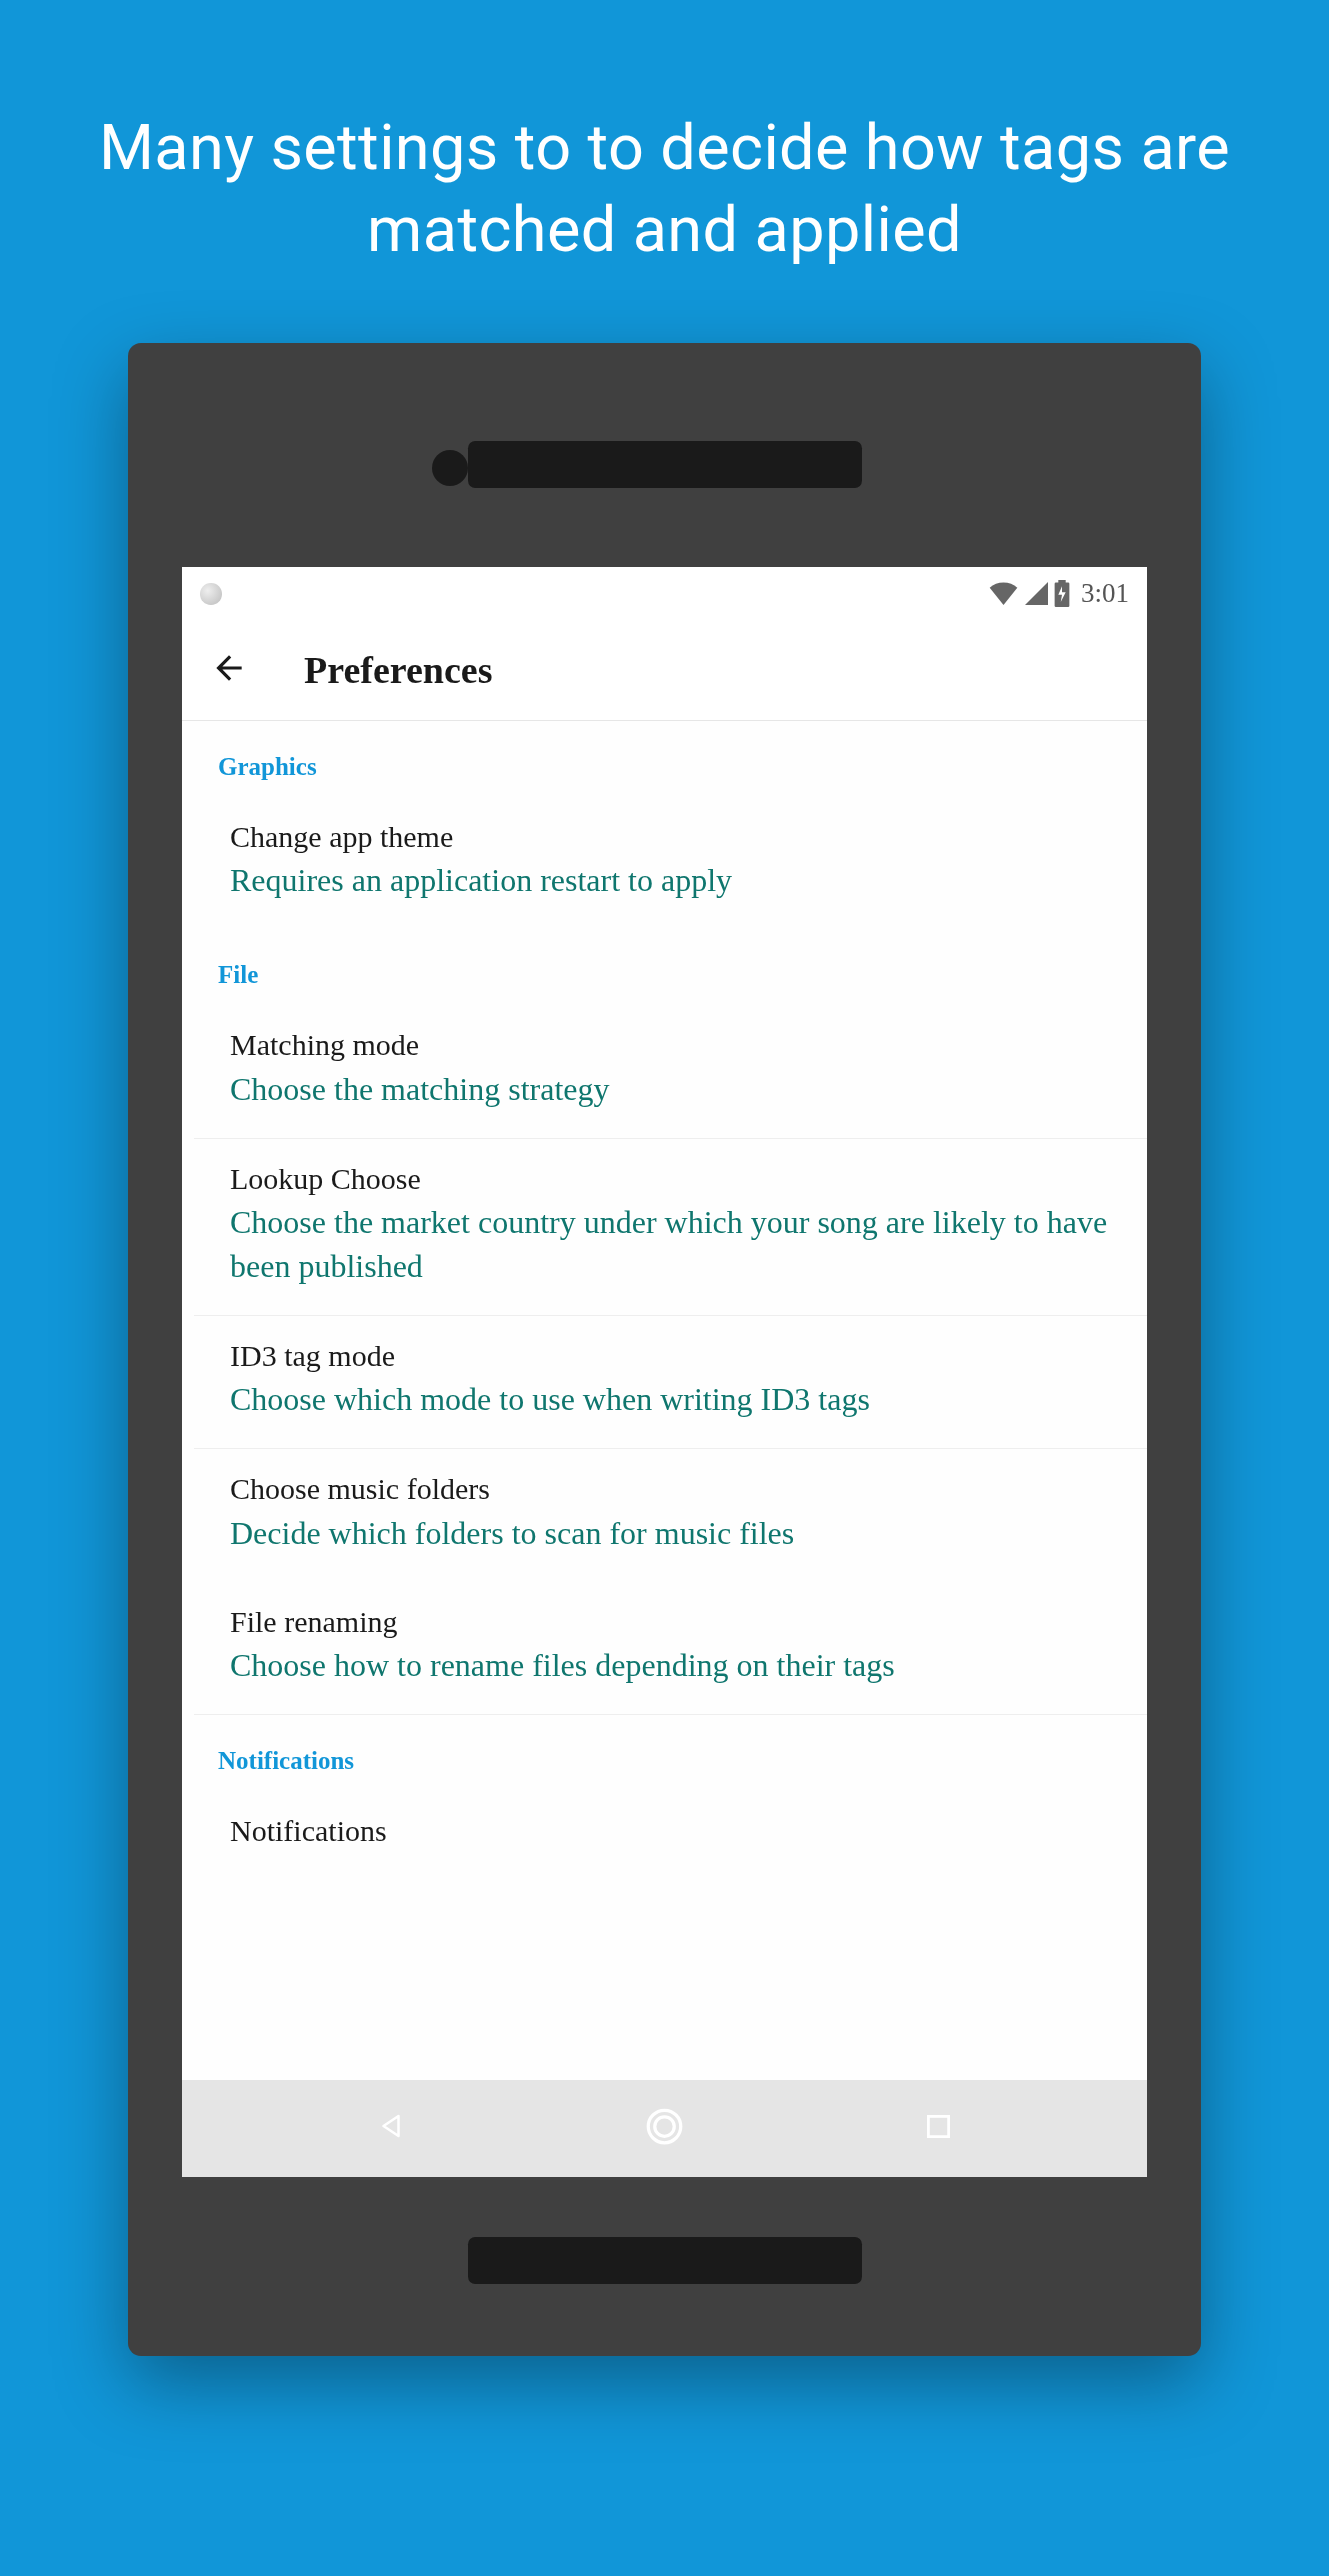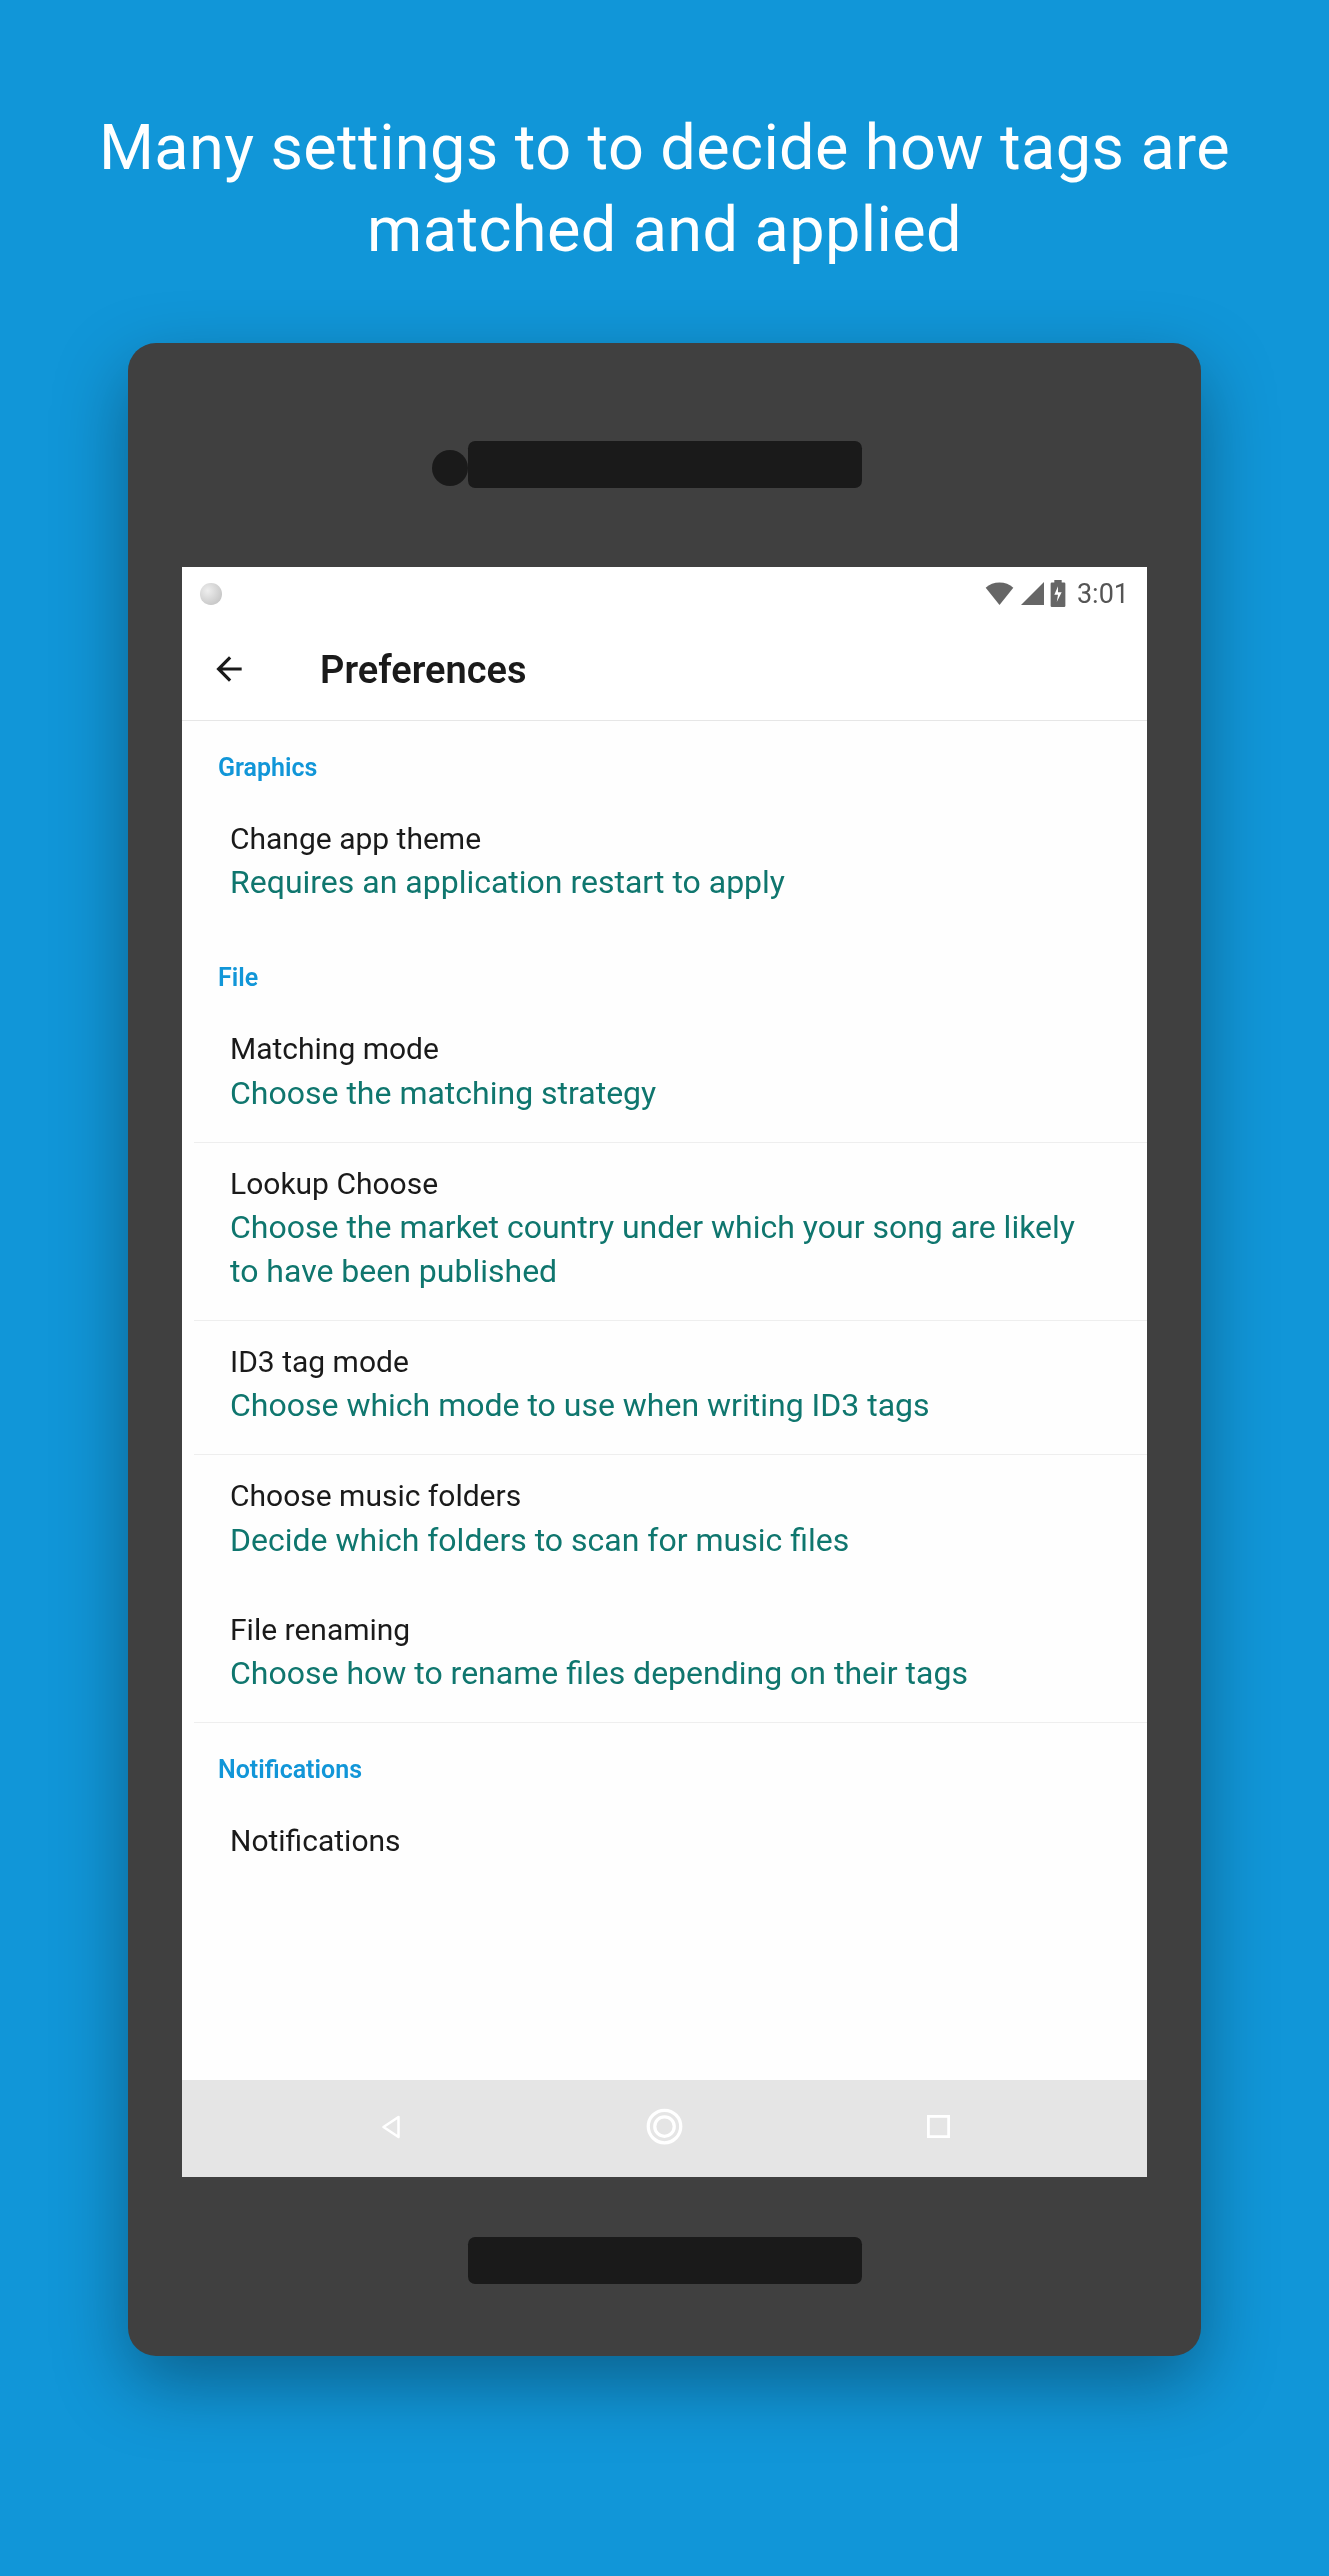--- a/index.html
+++ b/index.html
@@ -16,24 +16,25 @@
     text-align: center;
     padding: 107px 54px 72px 54px;
     line-height: 1.3;
     letter-spacing: 0.4px;
     border-radius: 28px;
   }
   .phone-frame {
     width: 1073px;
     margin: 0 auto;
     background: #404040;
-    border-radius: 28px;
+    border-radius: 13px;
     padding: 224px 54px 179px 54px;
     position: relative;
     box-shadow: 0 27px 72px rgba(0,0,0,0.35);
+    font-family: Liberation Serif, serif;
   }
   .phone-camera {
     position: absolute;
     top: 107px;
     left: 304px;
     width: 36px;
     height: 36px;
     background: #1a1a1a;
     border-radius: 50%;
   }
@@ -92,21 +93,21 @@
   }
   .status-right svg { display: block; }
   .status-time { color: #555; font-size: 27px; margin-left: 5.4px; }
   
   .app-bar {
     height: 100px;
     display: flex;
     align-items: center;
     padding: 0 25px;
     border-bottom: 1.8px solid #e6e6e6;
-    gap: 70px;
+    gap: 54px;
   }
   .back-arrow {
     width: 43px;
     height: 43px;
     display: flex;
     align-items: center;
     justify-content: center;
     cursor: pointer;
   }
   .app-bar-title {

